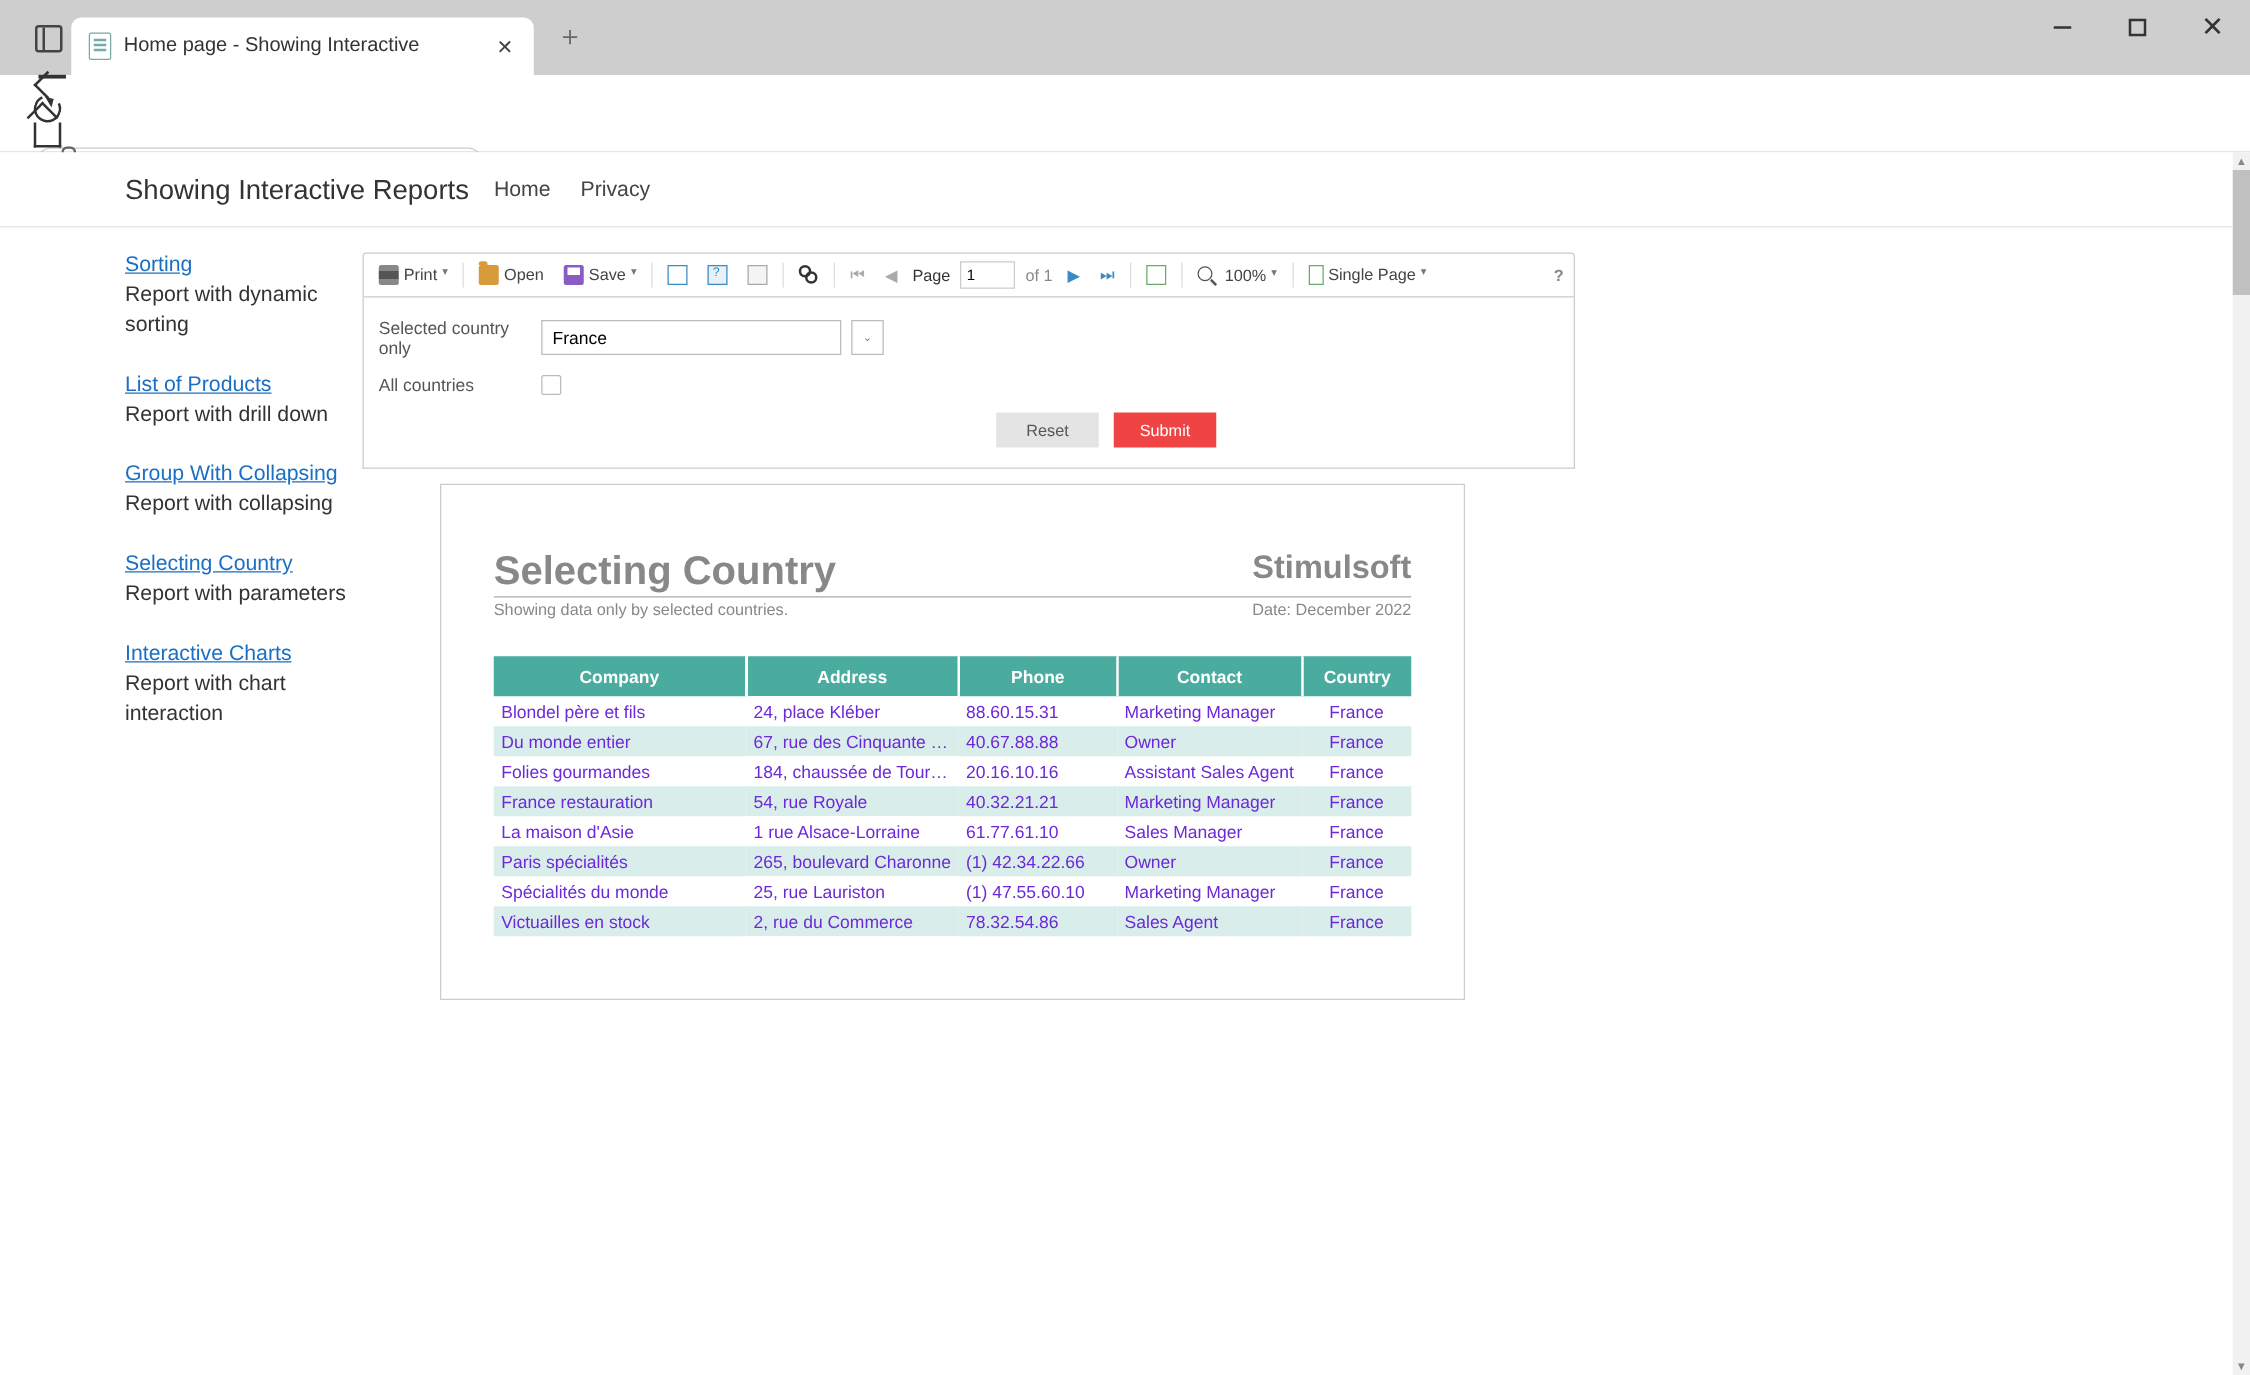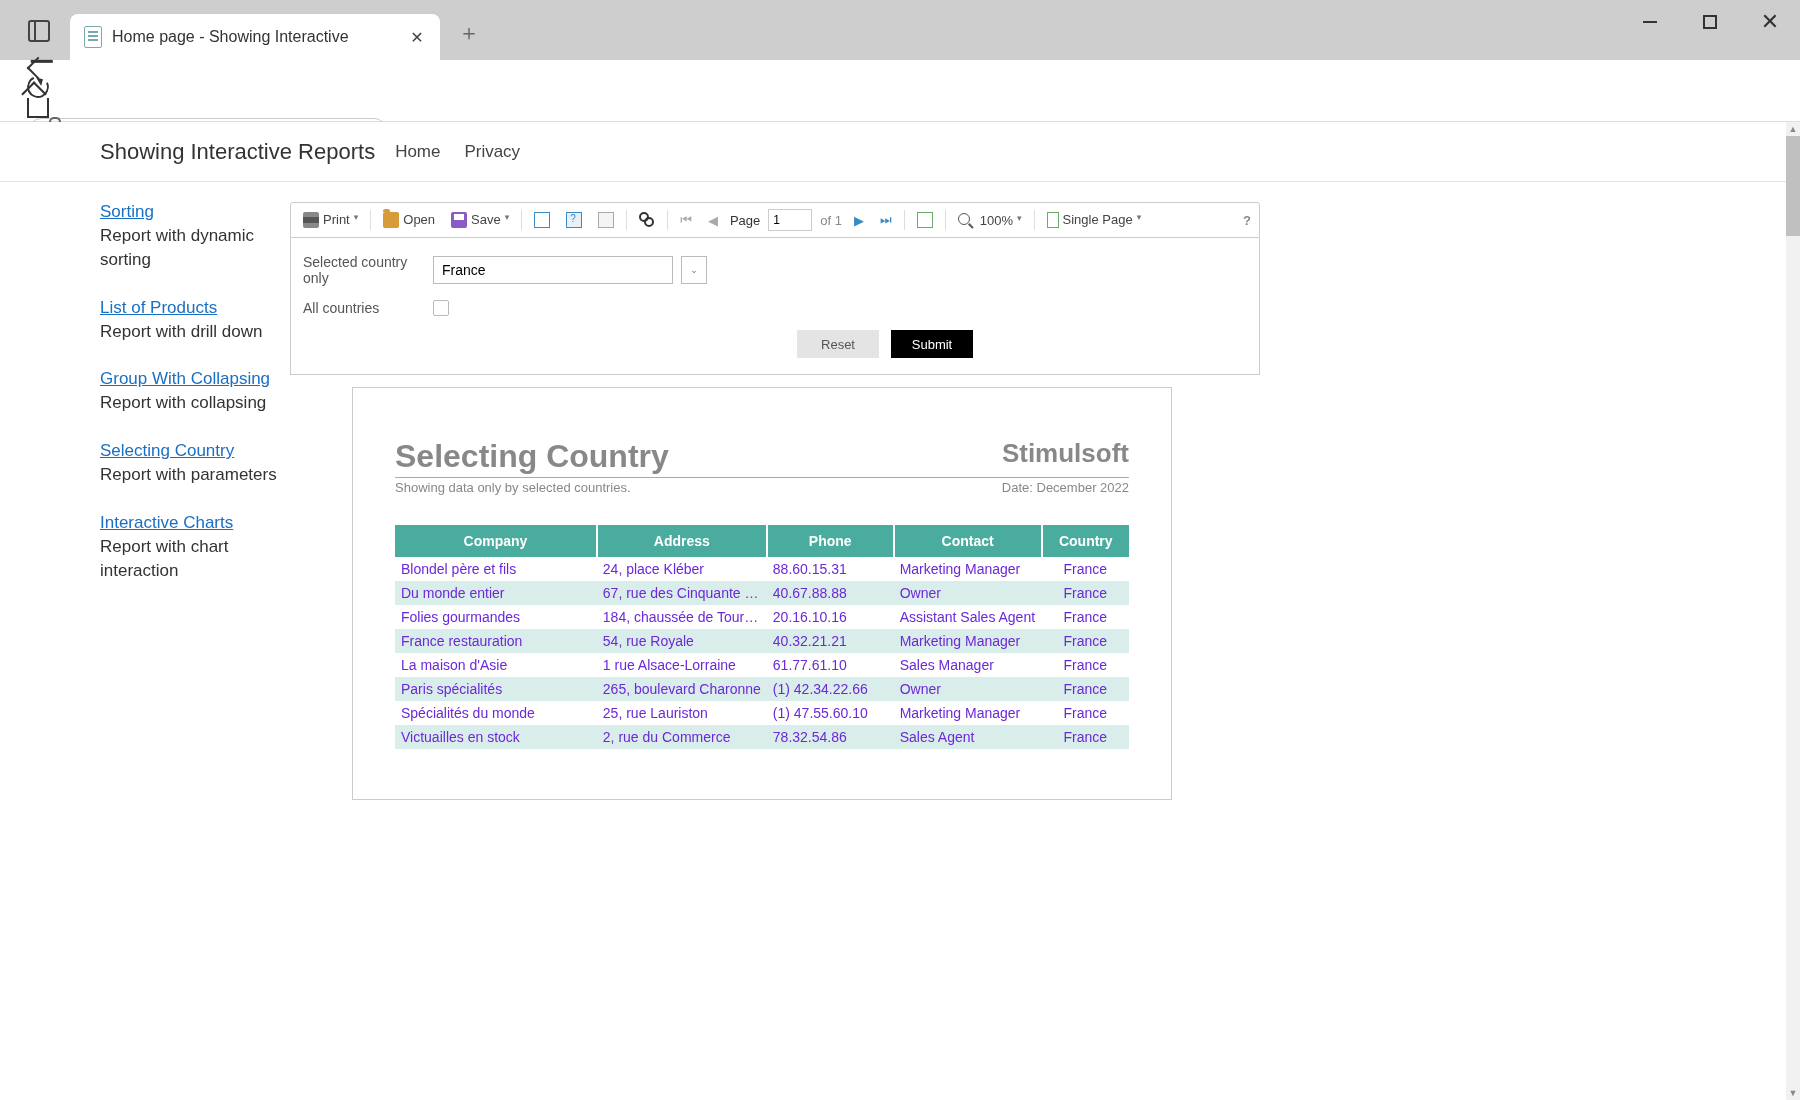--- a/index.html
+++ b/index.html
@@ -1,20 +1,20 @@
 <!DOCTYPE html>
 <html><head>
 <meta charset="utf-8">
 <style>
 * { box-sizing: border-box; margin: 0; padding: 0; }
 body { font-family: 'Segoe UI', Arial, sans-serif; font-size: 14px; color: #333; background: #fff; overflow: hidden; }
 
 
 .browser-chrome { height: 60px; background: #cecece; display: flex; align-items: flex-end; }
-.tab-strip { display: flex; align-items: center; padding-left: 70px; }
+.tab-strip { display: flex; align-items: flex-start; padding-left: 45px; margin-left: 12px; }
 .panel-icon { position: absolute; left: 28px; top: 20px; width: 22px; height: 22px; border: 2px solid #444; border-radius: 3px; }
 .panel-icon::before { content: ''; position: absolute; left: 4px; top: 0; bottom: 0; width: 2px; background: #444; }
 .tab { height: 46px; background: #fff; border-radius: 8px 8px 0 0; display: flex; align-items: center; padding: 0 14px; width: 370px; }
 .tab-favicon { width: 18px; height: 22px; margin-right: 10px; border: 1px solid #7aa; border-radius: 2px; position: relative; }
 .tab-favicon::before { content: ''; position: absolute; left: 3px; right: 3px; top: 4px; height: 2px; background: #7aa; box-shadow: 0 4px 0 #7aa, 0 8px 0 #7aa; }
 .tab-title { font-size: 16px; color: #333; flex: 1; white-space: nowrap; overflow: hidden; text-overflow: ellipsis; }
 .tab-close { width: 18px; height: 18px; margin-left: 8px; font-size: 16px; color: #444; text-align: center; cursor: pointer; }
 .new-tab { width: 30px; height: 30px; margin-left: 14px; margin-bottom: 8px; font-size: 22px; color: #666; text-align: center; cursor: pointer; }
 .win-controls { position: absolute; right: 0; top: 0; display: flex; }
 .win-btn { width: 60px; height: 44px; display: flex; align-items: center; justify-content: center; cursor: pointer; }
@@ -88,21 +88,21 @@
 
 
 .params { border: 1px solid #ccc; border-top: none; padding: 16px 12px; }
 .param-row { display: flex; align-items: center; margin-bottom: 14px; }
 .param-label { width: 130px; font-size: 14px; color: #555; }
 .param-input { width: 240px; height: 28px; border: 1px solid #bbb; padding: 0 8px; font-size: 14px; }
 .param-dd { width: 26px; height: 28px; border: 1px solid #bbb; margin-left: 8px; display: flex; align-items: center; justify-content: center; cursor: pointer; }
 .param-check { width: 16px; height: 16px; border: 1.5px solid #bbb; border-radius: 2px; }
 .param-btns { display: flex; gap: 12px; justify-content: center; margin-left: 220px; }
 .btn-reset { width: 82px; height: 28px; background: #e4e4e4; border: none; color: #555; cursor: pointer; font-size: 13px; }
-.btn-submit { width: 82px; height: 28px; background: #000000; border: none; color: #fff; cursor: pointer; font-size: 13px; }
+.btn-submit { width: 82px; height: 28px; background: #ef4444; border: none; color: #fff; cursor: pointer; font-size: 13px; }
 
 
 .report-page { width: 820px; margin: 12px 0 0 62px; border: 1px solid #ccc; background: #fff; padding: 50px 42px; }
 .rpt-head { display: flex; justify-content: space-between; align-items: flex-start; border-bottom: 1.5px solid #aaa; padding-bottom: 2px; }
 .rpt-title { font-size: 32px; font-weight: 600; color: #888; }
 .rpt-brand { font-size: 26px; font-weight: 700; color: #888; }
 .rpt-subhead { display: flex; justify-content: space-between; font-size: 13px; color: #888; margin-top: 2px; margin-bottom: 30px; }
 
 .rpt-table { width: 100%; border-collapse: collapse; font-size: 14px; }
 .rpt-table thead th { background: #4aab9f; color: #fff; font-weight: 700; padding: 8px 6px; text-align: center; border-right: 2px solid #fff; }

